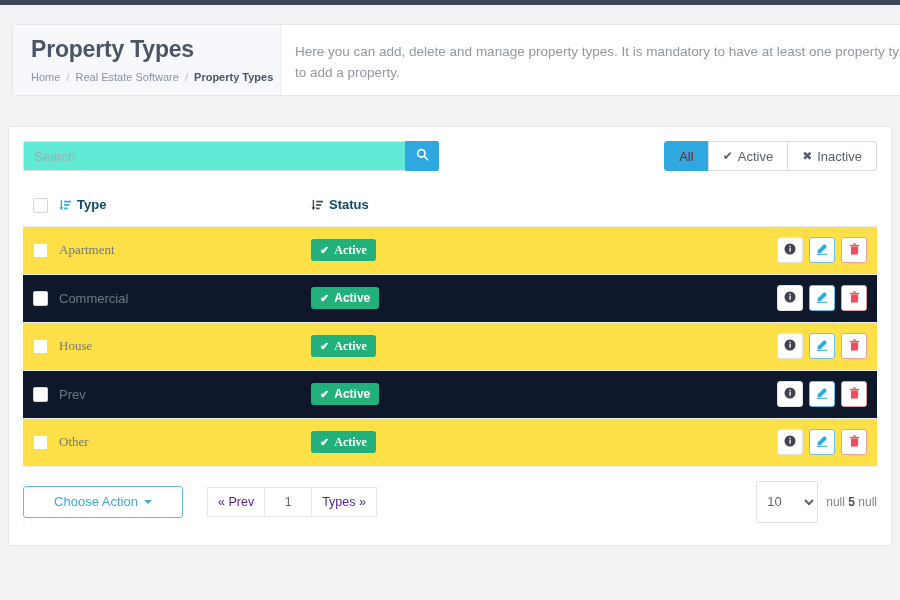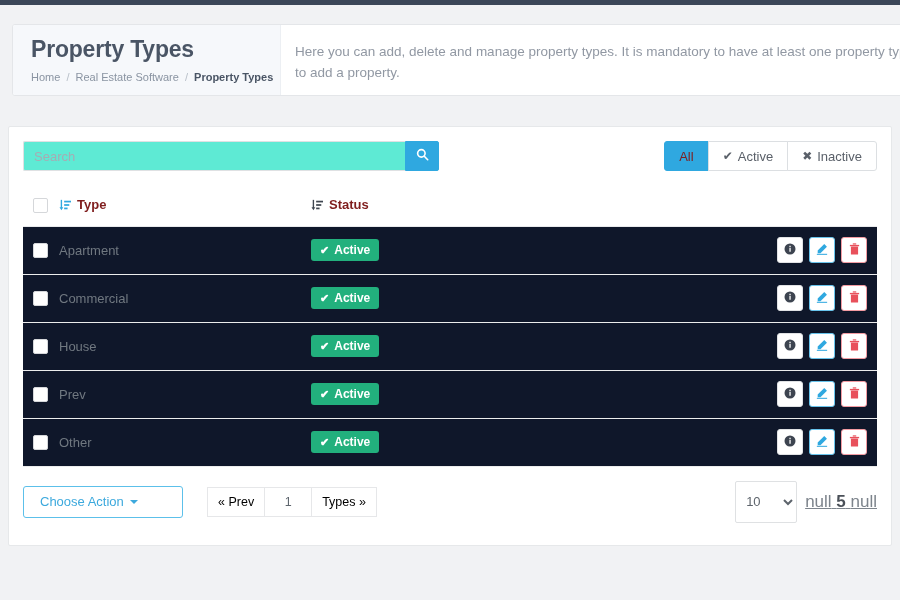--- a/index.html
+++ b/index.html
@@ -137,34 +137,34 @@
   
   table.data-table {
     width: 100%;
     border-collapse: collapse;
     margin-top: 16px;
   }
   table.data-table thead th {
     text-align: left;
     font-size: 13px;
     font-weight: bold;
-    color: #7f1d1d;
+    color: #0c4a6e;
     padding: 0 0 12px 0;
     border-bottom: 1px solid #e9eaec;
     vertical-align: middle;
   }
   table.data-table tbody td {
     font-size: 13px;
     color: #707880;
     padding: 0;
     height: 48px;
     vertical-align: middle;
     border-bottom: 1px solid #eceded;
   }
-  tbody tr.row-odd td { background: #0f172a; }
+  tbody tr.row-odd td { background: #fde047; font-family: Liberation Serif, serif; }
   tbody tr.row-even td { background: #0f172a; }
 
   .col-check { width: 36px; padding-left: 10px !important; }
   .col-type  { width: 252px; }
   .col-status{ width: 440px; }
   .col-act   { text-align: right; padding-right: 10px !important; }
 
   .chk {
     width: 15px; height: 15px;
     border: 1px solid #d5d7da;
@@ -212,21 +212,21 @@
   .footer-left { display: flex; align-items: center; gap: 24px; }
   .choose-action {
     height: 32px;
     min-width: 160px;
     border: 1px solid #5cc0ea;
     border-radius: 3px;
     background: #fff;
     color: #3ca9dd;
     font-size: 13px;
     cursor: pointer;
-    display: inline-flex; align-items: center; gap: 6px;
+    display: inline-flex; align-items: center; justify-content: center; gap: 6px;
     font-family: "Liberation Sans", sans-serif;
     padding: 0 16px;
   }
   .caret {
     width: 0; height: 0;
     border-left: 4px solid transparent;
     border-right: 4px solid transparent;
     border-top: 4px solid #3ca9dd;
     display: inline-block;
   }
@@ -238,36 +238,36 @@
     font-size: 12.5px;
     color: #b5bac0;
     display: inline-flex; align-items: center; justify-content: center;
     margin-left: -1px;
     cursor: pointer;
     font-family: "Liberation Sans", sans-serif;
     padding: 0 10px;
   }
   .pg:first-child { margin-left: 0; }
   .pg.current { color: #5f666e; background: #fff; }
-  .pg.disabled { color: #000000; }
+  .pg.disabled { color: #4c1d95; }
 
   .footer-right { display: flex; align-items: center; gap: 8px; }
   .per-page {
     height: 42px;
     width: 62px;
     border: 1px solid #dfe1e3;
     border-radius: 2px;
     background: #fff;
     font-size: 13px;
     color: #5d646c;
     padding: 0 6px;
     font-family: "Liberation Sans", sans-serif;
     cursor: pointer;
   }
-  .count-text { font-size: 17px; color: #7d848c; white-space: nowrap; text-decoration: underline; }
+  .count-text { font-size: 12px; color: #7d848c; white-space: nowrap; }
   .count-text b { color: #4a5058; }
 </style>
 </head>
 <body>
 
 <div id="app">
 
   <div class="topbar"></div>
 
   <div class="header-card">

